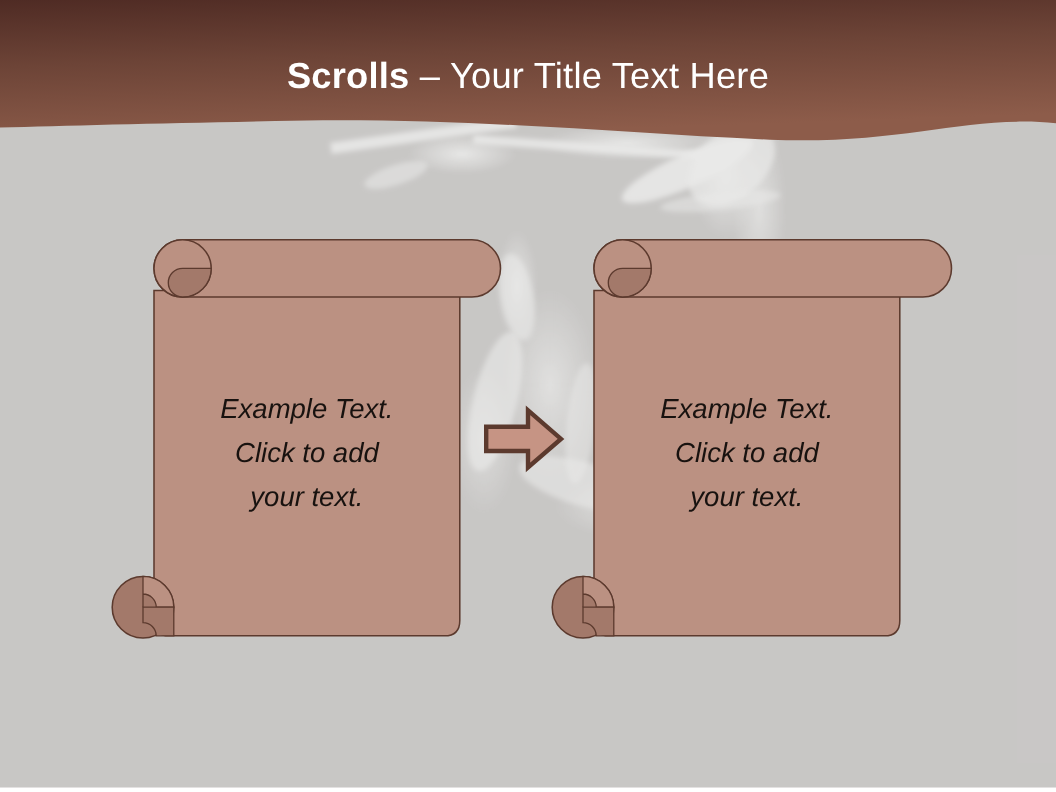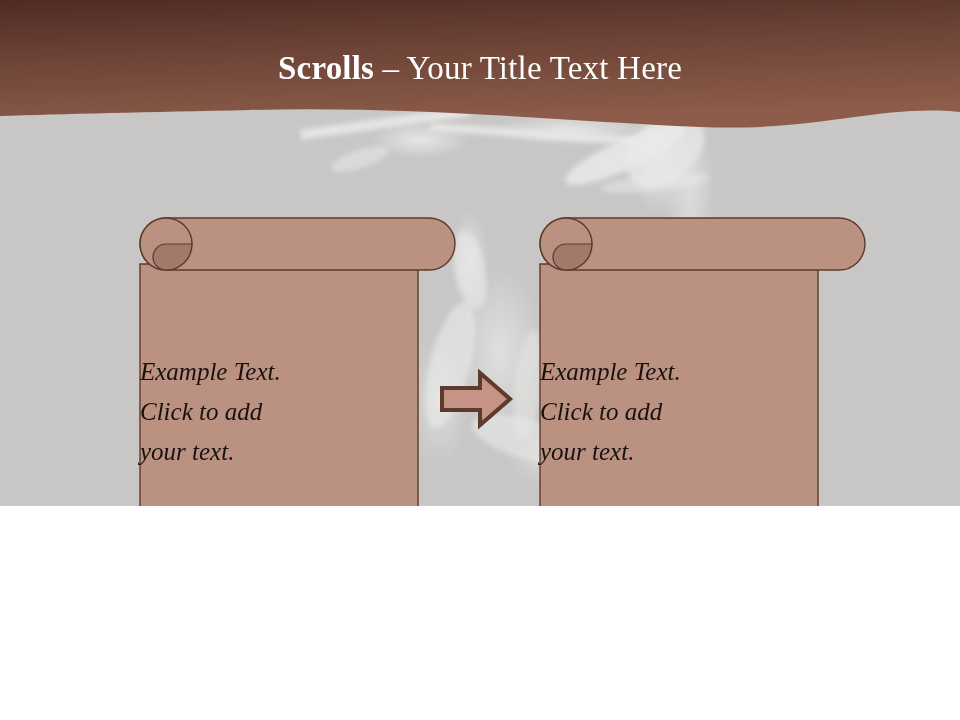--- a/index.html
+++ b/index.html
@@ -3,24 +3,24 @@
 <meta charset="utf-8">
 <style>
   html, body {
     margin: 0;
     padding: 0;
     background: #ffffff;
   }
   #slide {
     position: relative;
     width: 960px;
-    height: 506px;
+    height: 716px;
     overflow: hidden;
     background: #c9c7c6;
-    font-family: Liberation Serif, serif;
+    font-family: Liberation Sans, sans-serif;
   }
 
   
   #bg-photo {
     position: absolute;
     left: 0; top: 0;
     width: 960px; height: 720px;
     overflow: hidden;
   }
   #bg-photo .base {
@@ -83,21 +83,21 @@
   #title-text .b { font-weight: bold; }
 
   
   .scroll { position: absolute; }
 
   
   #arrow { position: absolute; left: 438px; top: 368px; }
 
   .txt {
     position: absolute;
-    text-align: left;
+    text-align: center;
     font-style: italic;
     font-size: 25px;
     line-height: 40px;
     color: #18120f;
     white-space: pre-line;
   }
 </style>
 </head>
 <body>
 

